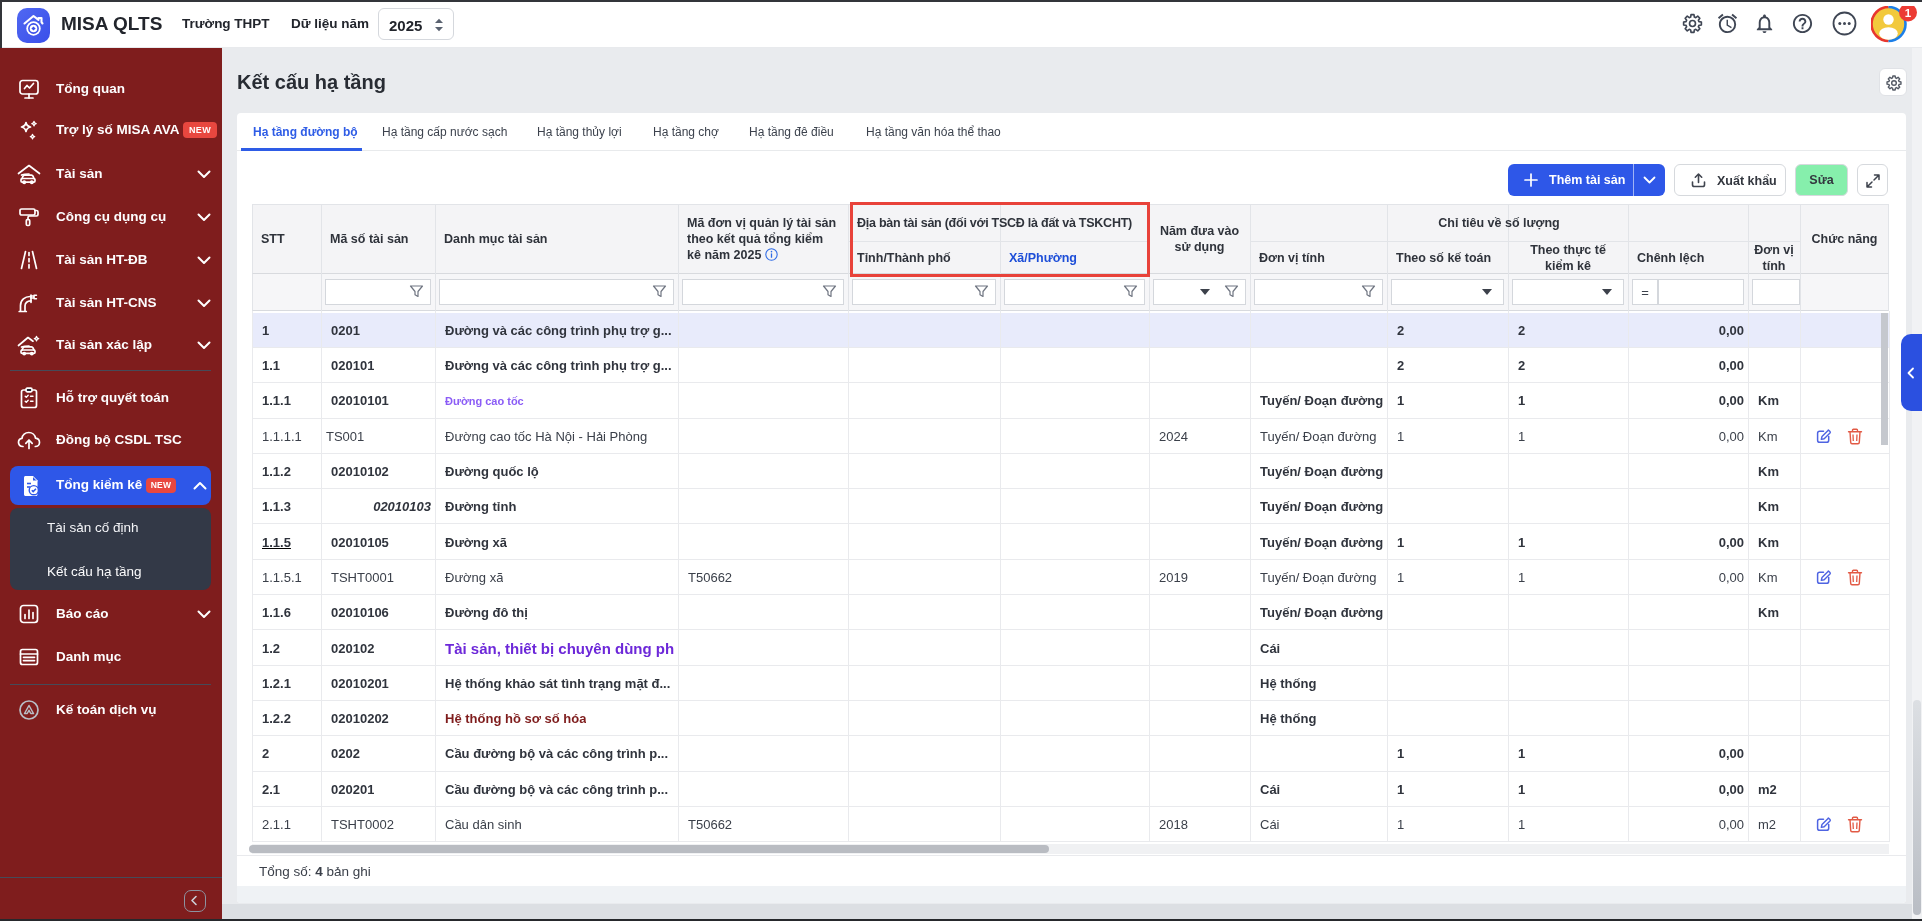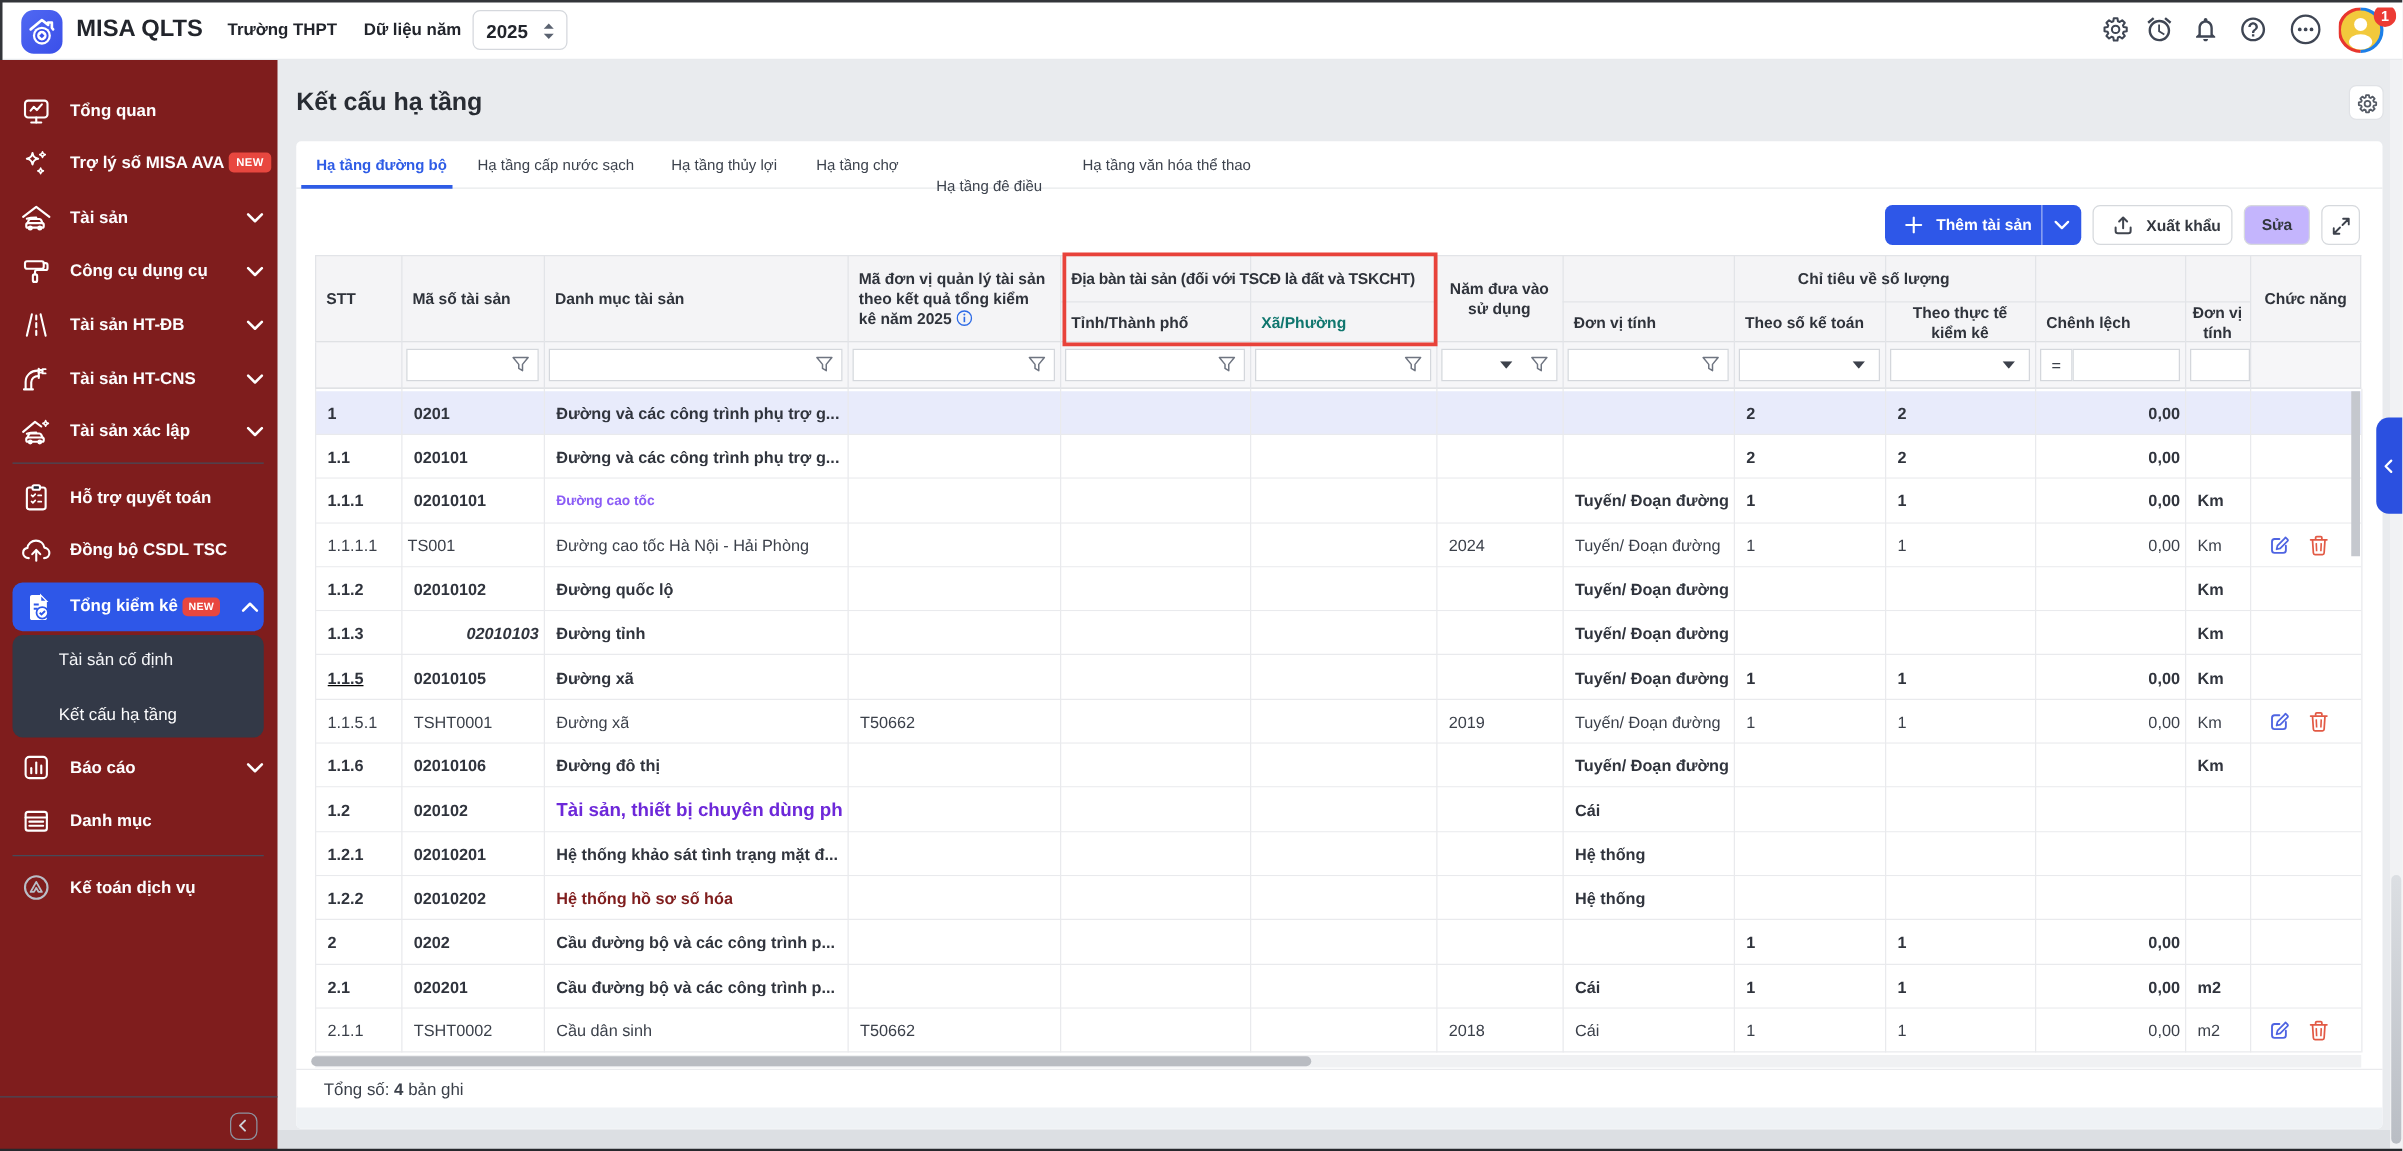--- a/index.html
+++ b/index.html
@@ -228,40 +228,40 @@
       <circle cx="12" cy="12" r="3.1" fill="none" stroke="#555b66" stroke-width="1.9"></circle>
     </svg>
   </div>
 <div class="abs" style="left:237px;top:113px;width:1669px;height:790px;background:#fff;border-radius:4px;z-index:10;"></div>
 <div class="abs" style="left:237px;top:150px;width:1669px;height:1px;background:#e8eaec;z-index:11;"></div>
 <div class="abs" style="left:253px;top:125px;height:20px;font-size:12px;font-weight:700;color:#2e5ce6;white-space:nowrap;z-index:12;">Hạ tầng đường bộ</div>
 <div class="abs" style="left:241px;top:148px;width:121px;height:3px;background:#2e5ce6;z-index:12;"></div>
 <div class="abs" style="left:382px;top:125px;height:20px;font-size:12px;font-weight:400;color:#3c424d;white-space:nowrap;z-index:12;">Hạ tầng cấp nước sạch</div>
 <div class="abs" style="left:537px;top:125px;height:20px;font-size:12px;font-weight:400;color:#3c424d;white-space:nowrap;z-index:12;">Hạ tầng thủy lợi</div>
 <div class="abs" style="left:653px;top:125px;height:20px;font-size:12px;font-weight:400;color:#3c424d;white-space:nowrap;z-index:12;">Hạ tầng chợ</div>
-<div class="abs" style="left:749px;top:125px;height:20px;font-size:12px;font-weight:400;color:#3c424d;white-space:nowrap;z-index:12;margin-top:17px;">Hạ tầng đê điều</div>
+<div class="abs" style="left:749px;top:125px;height:20px;font-size:12px;font-weight:400;color:#3c424d;white-space:nowrap;z-index:12;">Hạ tầng đê điều</div>
 <div class="abs" style="left:866px;top:125px;height:20px;font-size:12px;font-weight:400;color:#3c424d;white-space:nowrap;z-index:12;">Hạ tầng văn hóa thể thao</div>
 <div class="abs" style="left:1508px;top:164px;width:157px;height:32px;background:#2e57e8;border-radius:6px;z-index:12;">
 <svg class="abs" style="left:16px;top:9px;" width="14" height="14" viewBox="0 0 14 14">
       <path d="M7 1 L7 13 M1 7 L13 7" stroke="#fff" stroke-width="1.7" stroke-linecap="round"></path>
     </svg>
 <div class="abs" style="left:41px;top:9px;font-size:12.5px;font-weight:600;color:#fff;white-space:nowrap;">Thêm tài sản</div>
 <div class="abs" style="left:125px;top:0;width:1px;height:32px;background:rgba(255,255,255,0.55);"></div>
 <svg class="abs" style="left:135px;top:12px;" width="13" height="9" viewBox="0 0 13 9">
       <path d="M1.5 1.5 L6.5 6.5 L11.5 1.5" fill="none" stroke="#fff" stroke-width="1.8" stroke-linecap="round" stroke-linejoin="round"></path>
     </svg>
 </div>
 <div class="abs" style="left:1674px;top:164px;width:112px;height:32px;background:#fff;border:1px solid #d6d9dd;border-radius:6px;z-index:12;">
 <svg class="abs" style="left:15px;top:7px;" width="17" height="17" viewBox="0 0 17 17">
       <path d="M8.5 10.5 L8.5 2.5 M5.3 5.2 L8.5 2 L11.7 5.2" fill="none" stroke="#40454f" stroke-width="1.6" stroke-linecap="round" stroke-linejoin="round"></path>
       <path d="M2.5 10 L2.5 12.7 C2.5 13.7 3.3 14.5 4.3 14.5 L12.7 14.5 C13.7 14.5 14.5 13.7 14.5 12.7 L14.5 10" fill="none" stroke="#40454f" stroke-width="1.6" stroke-linecap="round"></path>
     </svg>
 <div class="abs" style="left:42px;top:9px;font-size:12.5px;font-weight:600;color:#33373f;white-space:nowrap;">Xuất khẩu</div>
   </div>
-<div class="abs" style="left:1795px;top:164px;width:53px;height:32px;background:#c4b5fd;border:1px solid #d6d9dd;border-radius:6px;z-index:12;text-align:center;">
+<div class="abs" style="left:1795px;top:164px;width:53px;height:32px;background:#86efac;border:1px solid #d6d9dd;border-radius:6px;z-index:12;text-align:center;">
 <div style="margin-top:8px;font-size:12.5px;font-weight:600;color:#33373f;">Sửa</div>
   </div>
 <div class="abs" style="left:1857px;top:164px;width:31px;height:32px;background:#fff;border:1px solid #d6d9dd;border-radius:6px;z-index:12;">
 <svg class="abs" style="left:7px;top:8px;" width="16" height="16" viewBox="0 0 16 16">
       <path d="M9.5 2 L14 2 L14 6.5 M14 2 L9 7 M6.5 14 L2 14 L2 9.5 M2 14 L7 9" fill="none" stroke="#3d424c" stroke-width="1.5" stroke-linecap="round" stroke-linejoin="round"></path>
     </svg>
   </div>
 <div class="abs" style="left:252px;top:204px;width:1637px;height:70px;background:#f4f4f6;border:1px solid #e2e4e8;border-bottom:1px solid #d8dade;z-index:11;"></div>
 <div class="abs" style="left:252px;top:274px;width:1637px;height:37px;background:#f6f6f8;border-left:1px solid #e2e4e8;border-right:1px solid #e2e4e8;border-bottom:1px solid #d8dade;z-index:11;"></div>
 <div class="abs" style="left:321px;top:204px;width:1px;height:107px;background:#e2e4e8;z-index:12;"></div>
@@ -295,21 +295,21 @@
         <circle cx="12" cy="6.8" r="1.5" fill="#2e6be6"></circle>
       </svg></div>
   </div>
 <div class="abs" style="left:848px;top:204px;width:301px;height:37px;z-index:12;display:flex;align-items:center;justify-content:flex-start;padding:0 9px;">
     <div style="font-size:12.5px;font-weight:700;color:#2f333b;line-height:16px;letter-spacing:-0.25px;white-space:nowrap;">Địa bàn tài sản (đối với TSCĐ là đất và TSKCHT)</div>
   </div>
 <div class="abs" style="left:848px;top:241px;width:152px;height:33px;z-index:12;display:flex;align-items:center;justify-content:flex-start;padding:0 9px;">
     <div style="font-size:12.5px;font-weight:700;color:#2f333b;line-height:16px;">Tỉnh/Thành phố</div>
   </div>
 <div class="abs" style="left:1000px;top:241px;width:149px;height:33px;z-index:12;display:flex;align-items:center;justify-content:flex-start;padding:0 9px;">
-    <div style="font-size:12.5px;font-weight:700;color:#0f766e;line-height:16px;">Xã/Phường</div>
+    <div style="font-size:12.5px;font-weight:700;color:#1d4ed8;line-height:16px;">Xã/Phường</div>
   </div>
 <div class="abs" style="left:1149px;top:204px;width:101px;height:70px;z-index:12;display:flex;align-items:center;justify-content:center;padding:0 6px;">
     <div style="font-size:12.5px;font-weight:700;color:#2f333b;line-height:16px;text-align:center;">Năm đưa vào sử dụng</div>
   </div>
 <div class="abs" style="left:1250px;top:204px;width:498px;height:37px;z-index:12;display:flex;align-items:center;justify-content:center;padding:0 9px;">
     <div style="font-size:12.5px;font-weight:700;color:#2f333b;line-height:16px;text-align:center;">Chỉ tiêu về số lượng</div>
   </div>
 <div class="abs" style="left:1250px;top:241px;width:137px;height:33px;z-index:12;display:flex;align-items:center;justify-content:flex-start;padding:0 9px;">
     <div style="font-size:12.5px;font-weight:700;color:#2f333b;line-height:16px;">Đơn vị tính</div>
   </div>

